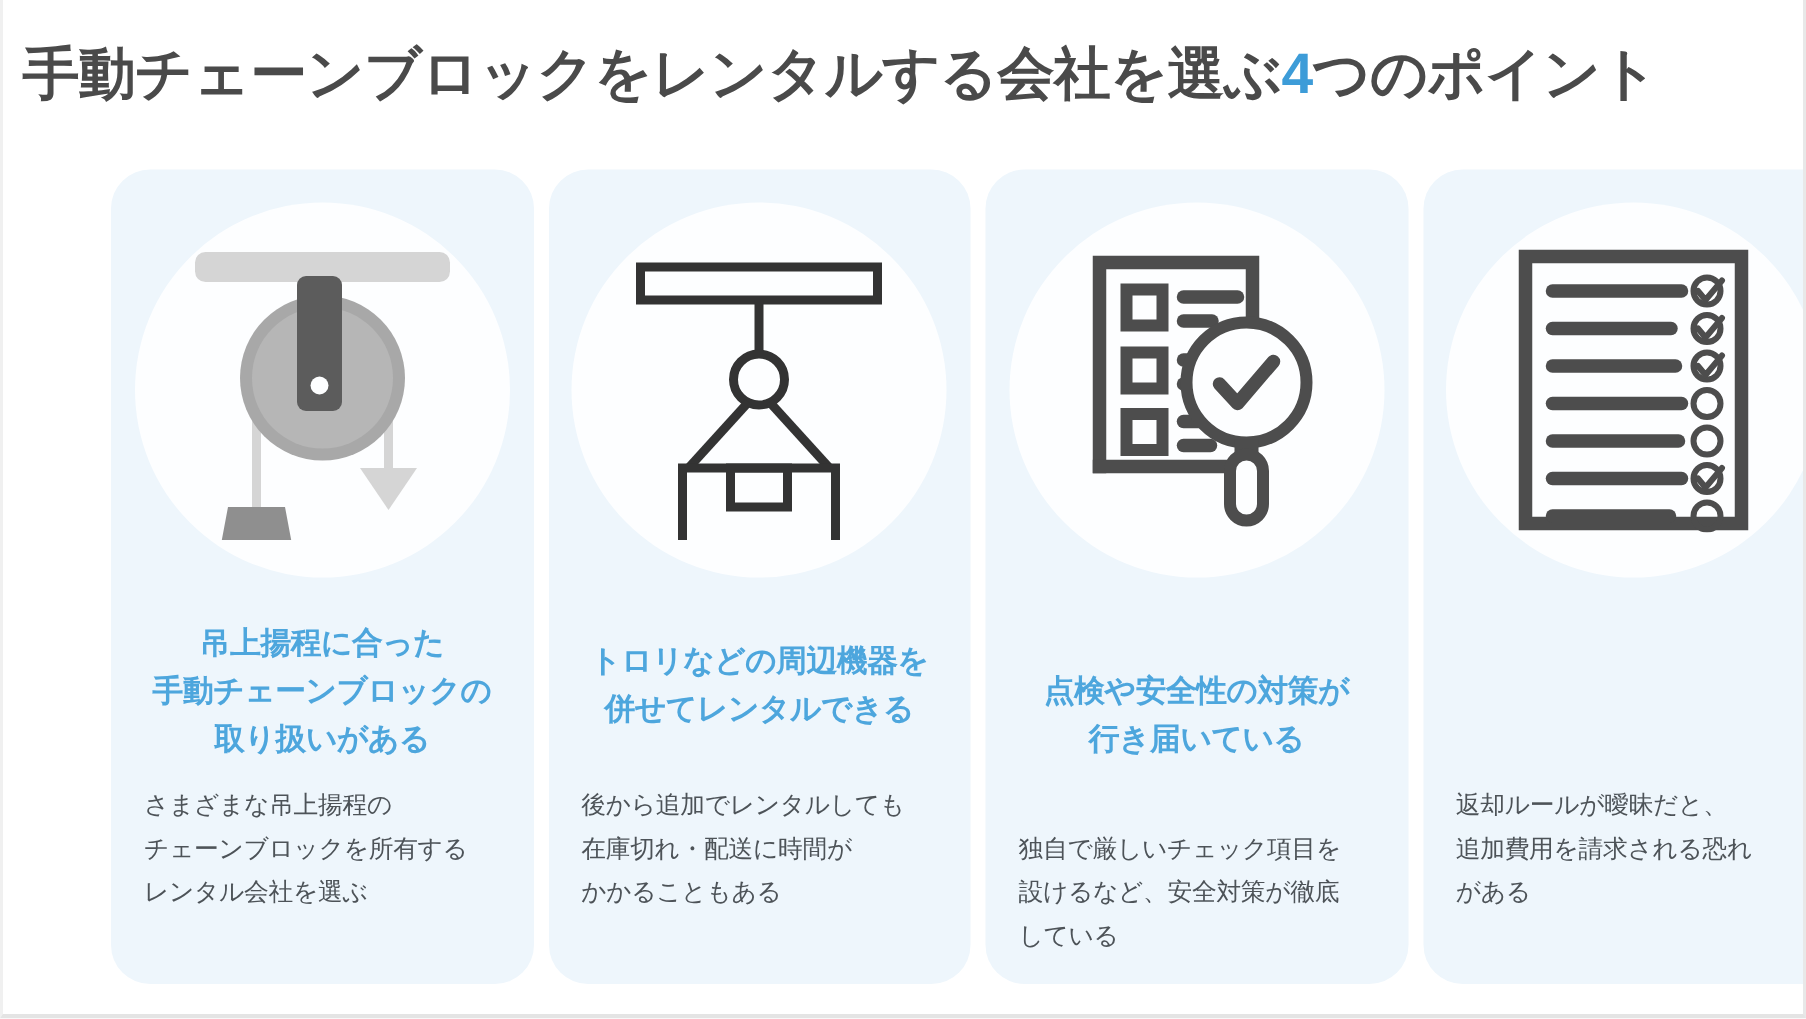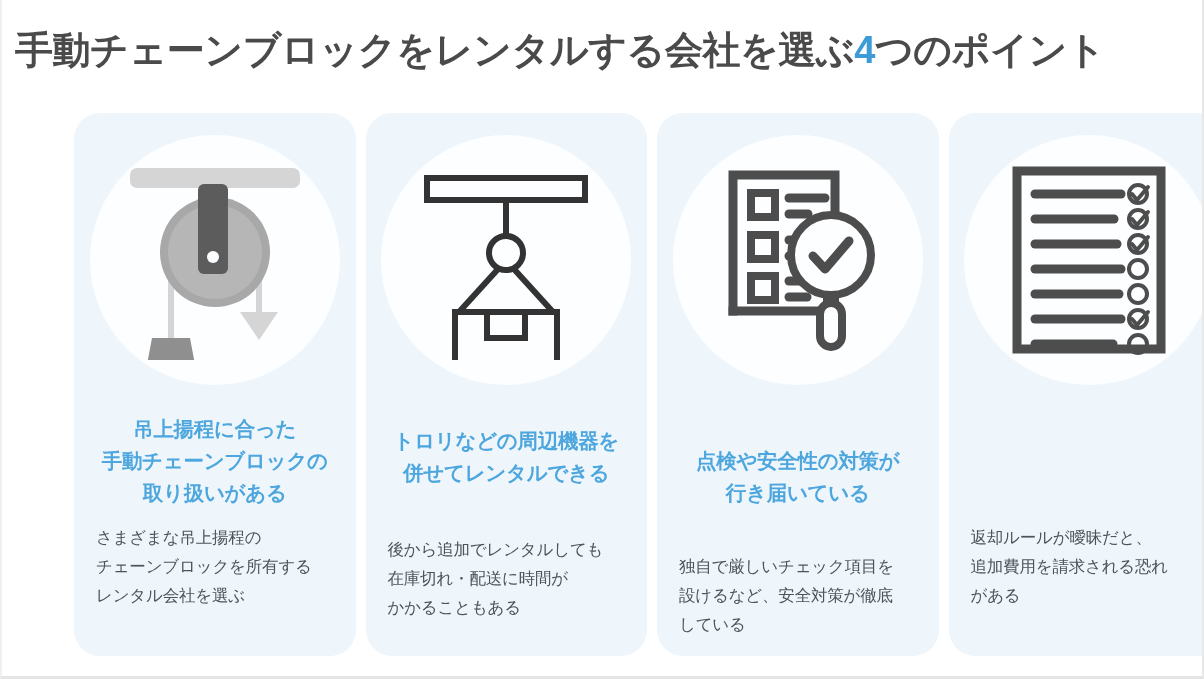--- a/index.html
+++ b/index.html
@@ -160,21 +160,21 @@
             <path d="M88 108 L48 152"></path>
             <path d="M102 108 L142 152"></path>
 
             <rect x="44" y="152" width="102" height="82"></rect>
             <rect x="76" y="152" width="38" height="26"></rect>
           </g>
         </svg>
       </div>
       <div class="card-heading" style="white-space:pre-line;">トロリなどの周辺機器を
 併せてレンタルできる</div>
-      <div class="card-body" style="white-space:pre-line;margin-top:12px;">後から追加でレンタルしても
+      <div class="card-body" style="white-space:pre-line;">後から追加でレンタルしても
 在庫切れ・配送に時間が
 かかることもある</div>
     </div>
 
     <div class="card c3">
       <div class="card-circle"></div>
       <div class="icon-wrap">
         <svg width="190" height="195" viewBox="0 0 190 195" aria-hidden="true">
 
           <g fill="none" stroke="#4d4d4d" stroke-width="9" stroke-linecap="square">

